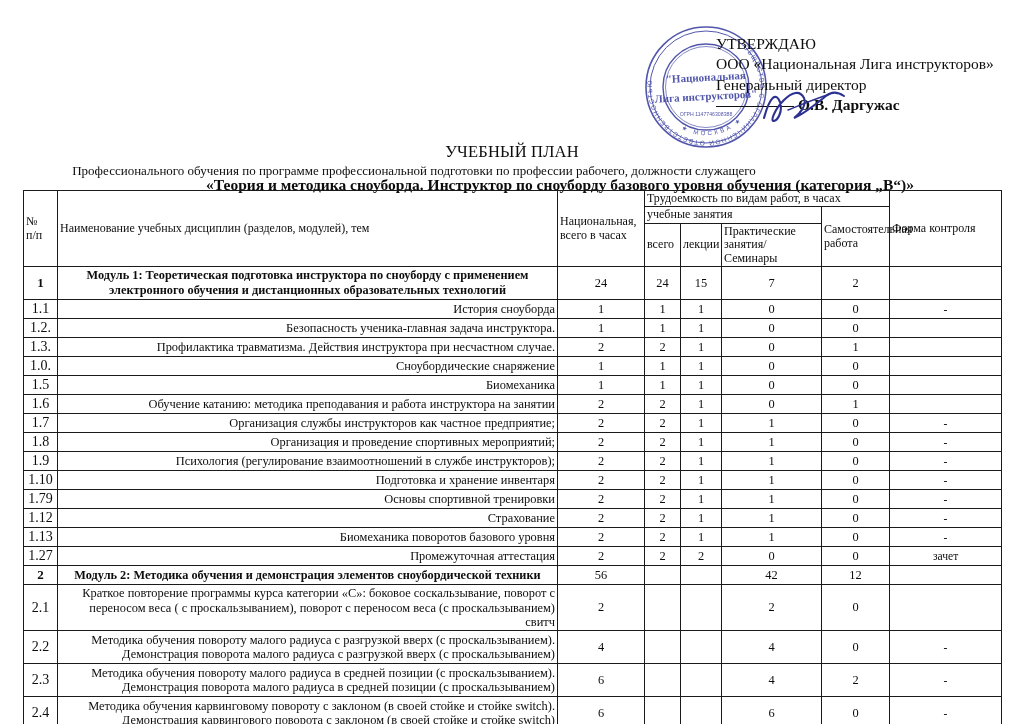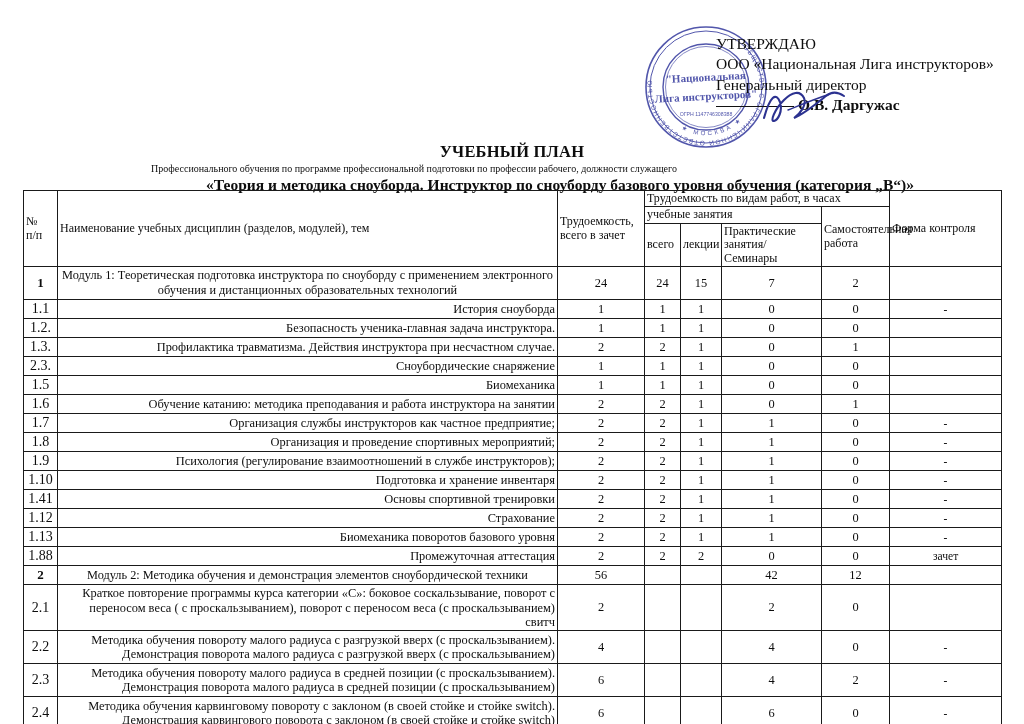--- a/index.html
+++ b/index.html
@@ -58,31 +58,31 @@
     pointer-events: none;
   }
 
   
   #doc-title {
     position: absolute;
     top: 142px;
     left: 0;
     width: 1024px;
     text-align: center;
-    font-weight: bold;
+    font-weight: normal;
     font-size: 16.5px;
     letter-spacing: .2px;
   }
   #subtitle-1 {
     position: absolute;
     top: 163px;
     left: 0;
     width: 828px;
     text-align: center;
-    font-size: 10px;
+    font-size: 13px;
   }
   #subtitle-2 {
     position: absolute;
     top: 176px;
     left: 0;
     width: 1024px;
     text-align: center;
     font-size: 15.5px;
     font-weight: bold;
     padding-left: 48px;
@@ -112,21 +112,21 @@
     font-size: 12px;
     line-height: 1.12;
   }
   td.c-num      { text-align: center; font-size: 14px; width: 34px; }
   td.c-name     { text-align: right;   font-size: 12.4px; padding-left: 4px; line-height: 1.16; }
   td.c-val      { text-align: center; font-size: 12.4px; }
   td.c-form     { text-align: center; font-size: 11.6px; }
 
   tr.module-row td.c-name {
     text-align: center;
-    font-weight: normal;
+    font-weight: bold;
     font-size: 12.3px;
     line-height: 1.2;
   }
   tr.module-row td.c-num { font-weight: bold; font-size: 13px; }
   tr.module-row td.c-val { font-weight: normal; }
 
   tr.topic-row td { height: 14px; }
   tr.tall-row td  { height: 30px; }
 
   col.w-num   { width: 34px; }
@@ -192,21 +192,21 @@
         <col class="w-samo">
         <col class="w-form">
     </colgroup>
     <thead>
       <tr>
         <th rowspan="3">
           <span>№</span><br>
           <span>п/п</span>
         </th>
         <th rowspan="3">Наименование учебных дисциплин (разделов, модулей), тем</th>
-        <th rowspan="3">Трудоемкость, всего в зачет</th>
+        <th rowspan="3">Национальная, всего в часах</th>
         <th colspan="4">Трудоемкость по видам работ, в часах</th>
         <th rowspan="3">Форма контроля</th>
       </tr>
       <tr>
         <th colspan="3">учебные занятия</th>
         <th rowspan="2">Самостоятельная работа</th>
       </tr>
       <tr class="head-tall">
         <th>всего</th>
         <th>лекции</th>
@@ -248,21 +248,21 @@
           <td class="c-num">1.3.</td>
           <td class="c-name">Профилактика травматизма. Действия инструктора при несчастном случае.</td>
           <td class="c-val">2</td>
           <td class="c-val">2</td>
           <td class="c-val">1</td>
           <td class="c-val">0</td>
           <td class="c-val">1</td>
           <td class="c-form"></td>
         </tr>
         <tr class="topic-row">
-          <td class="c-num">2.3.</td>
+          <td class="c-num">1.0.</td>
           <td class="c-name">Сноубордические снаряжение</td>
           <td class="c-val">1</td>
           <td class="c-val">1</td>
           <td class="c-val">1</td>
           <td class="c-val">0</td>
           <td class="c-val">0</td>
           <td class="c-form"></td>
         </tr>
         <tr class="topic-row">
           <td class="c-num">1.5</td>
@@ -318,21 +318,21 @@
           <td class="c-num">1.10</td>
           <td class="c-name">Подготовка и хранение инвентаря</td>
           <td class="c-val">2</td>
           <td class="c-val">2</td>
           <td class="c-val">1</td>
           <td class="c-val">1</td>
           <td class="c-val">0</td>
           <td class="c-form">-</td>
         </tr>
         <tr class="topic-row">
-          <td class="c-num">1.41</td>
+          <td class="c-num">1.79</td>
           <td class="c-name">Основы спортивной тренировки</td>
           <td class="c-val">2</td>
           <td class="c-val">2</td>
           <td class="c-val">1</td>
           <td class="c-val">1</td>
           <td class="c-val">0</td>
           <td class="c-form">-</td>
         </tr>
         <tr class="topic-row">
           <td class="c-num">1.12</td>
@@ -348,21 +348,21 @@
           <td class="c-num">1.13</td>
           <td class="c-name">Биомеханика поворотов базового уровня</td>
           <td class="c-val">2</td>
           <td class="c-val">2</td>
           <td class="c-val">1</td>
           <td class="c-val">1</td>
           <td class="c-val">0</td>
           <td class="c-form">-</td>
         </tr>
         <tr class="topic-row">
-          <td class="c-num">1.88</td>
+          <td class="c-num">1.27</td>
           <td class="c-name">Промежуточная аттестация</td>
           <td class="c-val">2</td>
           <td class="c-val">2</td>
           <td class="c-val">2</td>
           <td class="c-val">0</td>
           <td class="c-val">0</td>
           <td class="c-form">зачет</td>
         </tr>
         <tr class="module-row topic-row">
           <td class="c-num">2</td>

